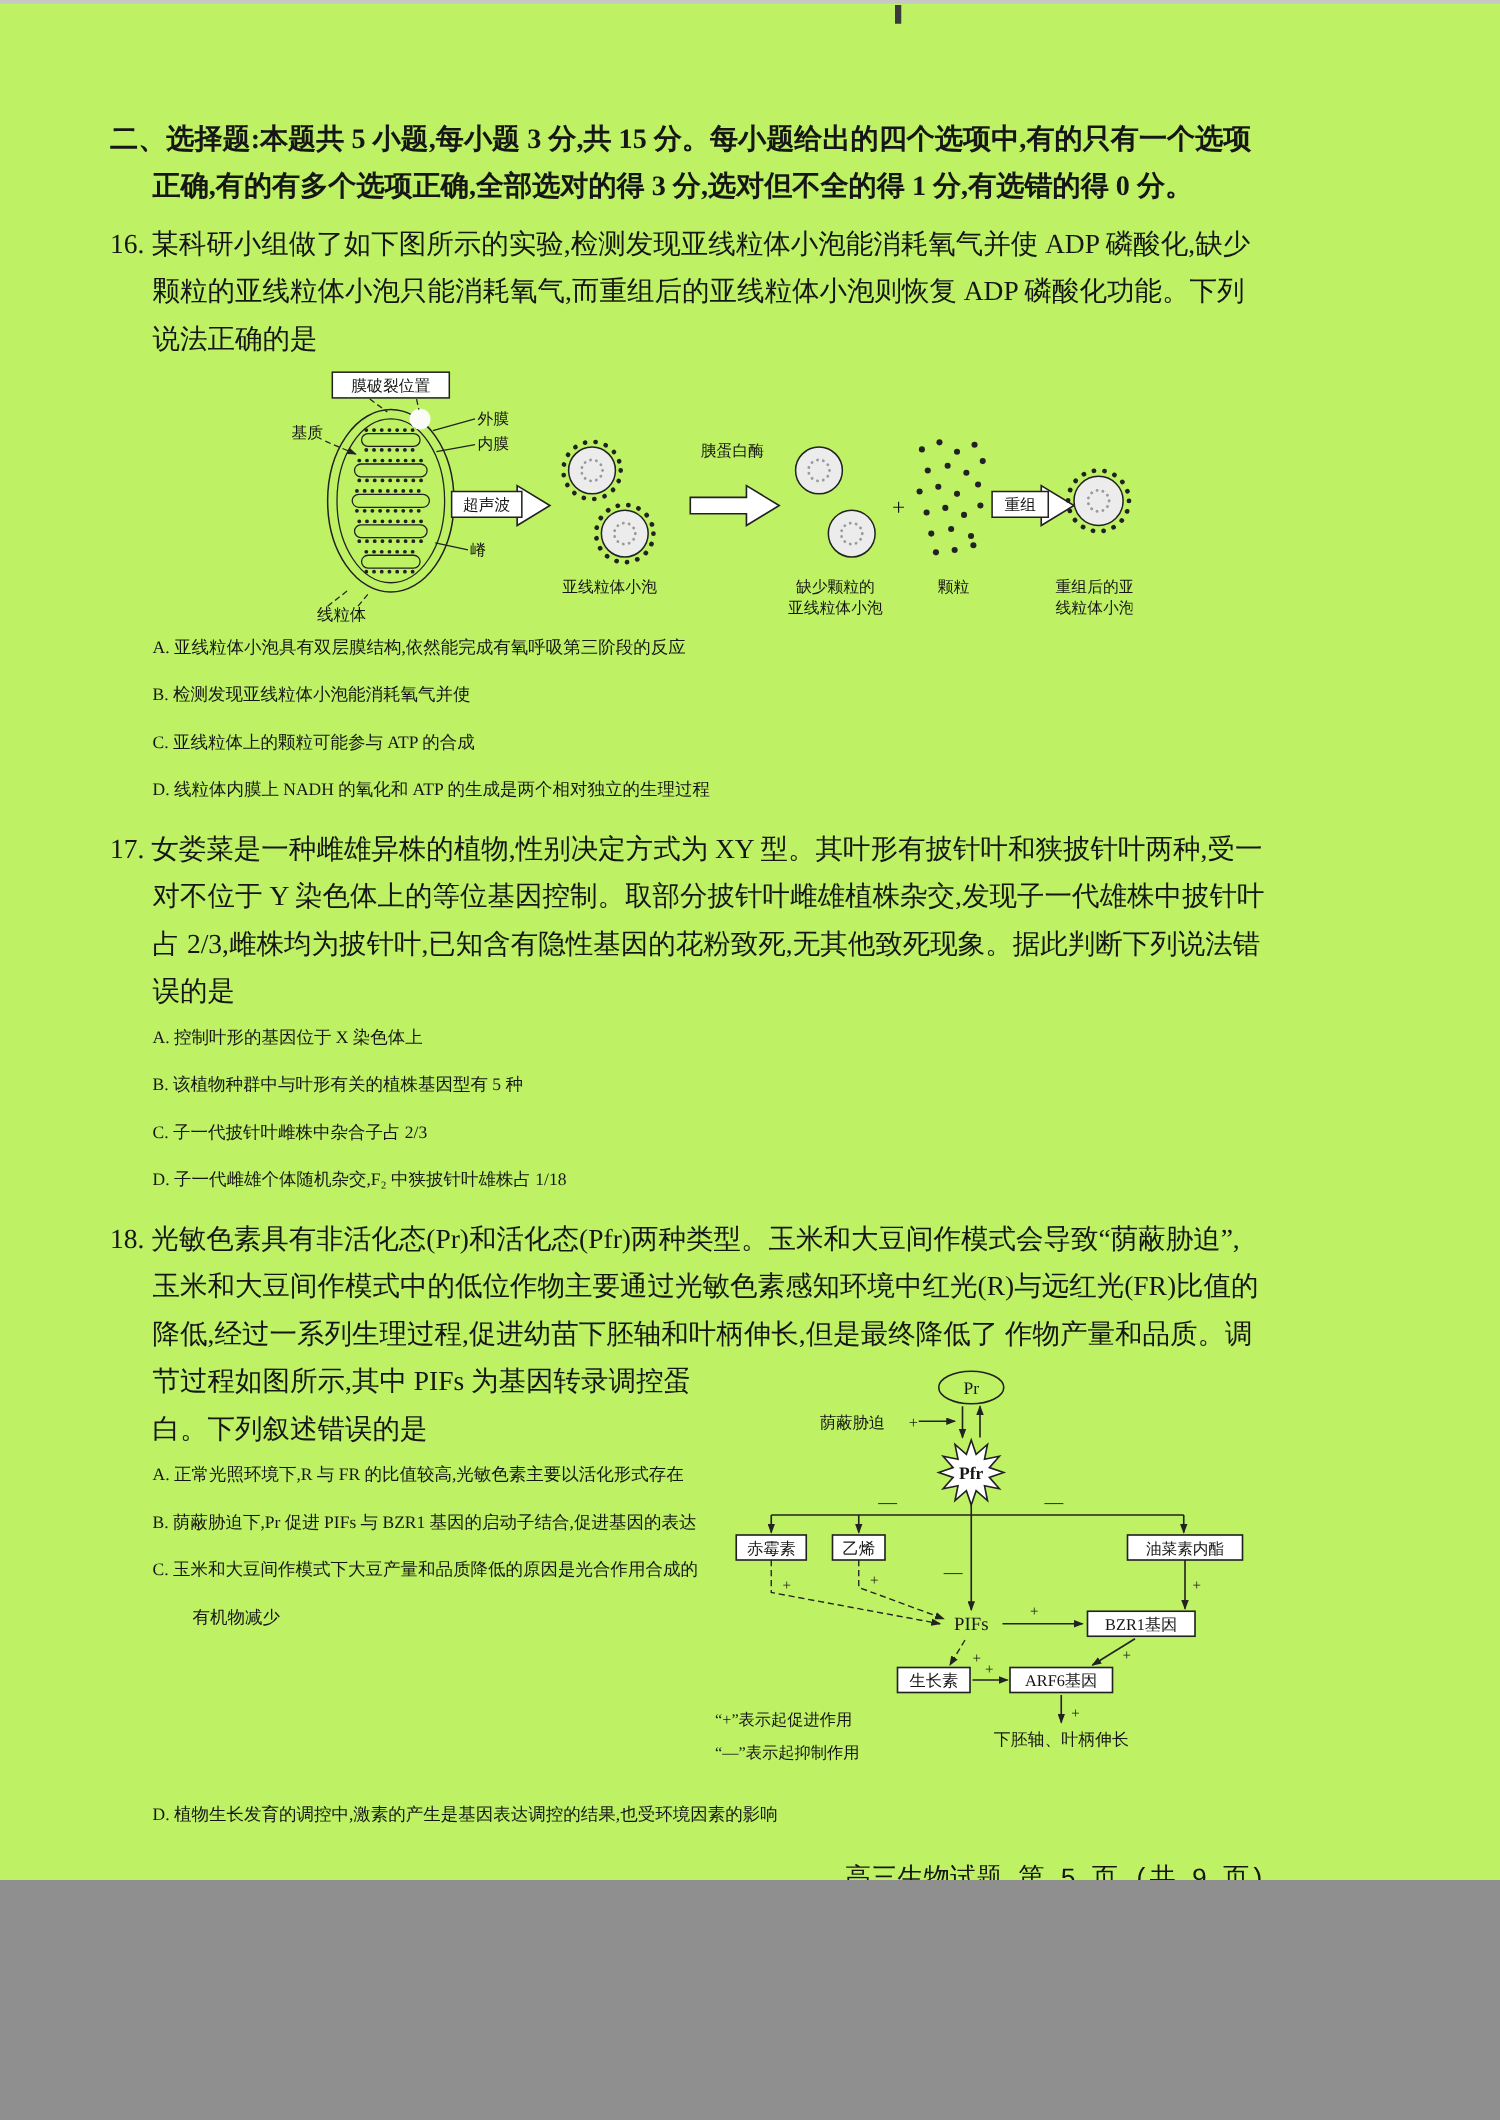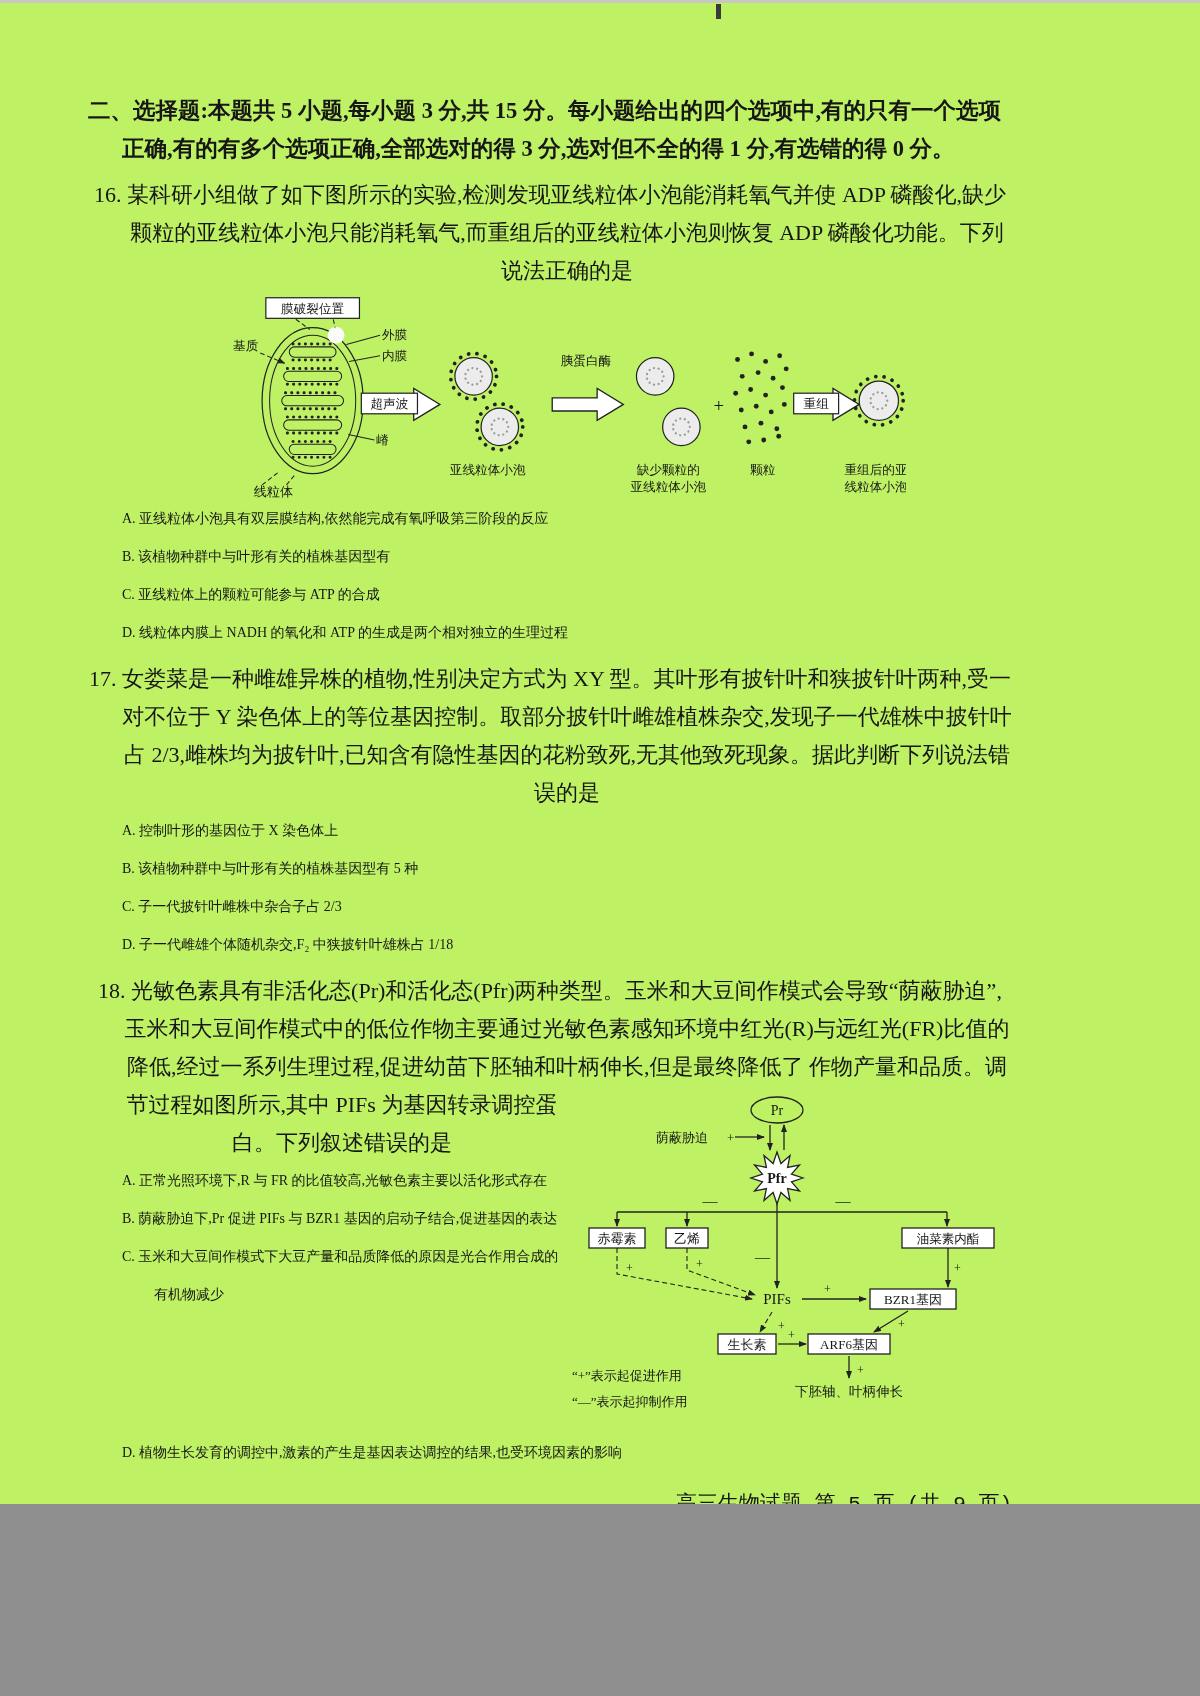--- a/index.html
+++ b/index.html
@@ -7,21 +7,21 @@
   body { background: #8f8f8f; }
   .page {
     width: 1200px; height: 1504px; margin: 0 auto; position: relative;
     background: #bef264; color: #161616; overflow: hidden;
     font-family: "Liberation Serif", serif;
     padding: 92px 188px 30px 88px;
   }
   .edge-top { position: absolute; top: 0; left: 0; width: 1200px; height: 3px; background: #c7c7c3; }
   .artifact { position: absolute; top: 4px; left: 716px; width: 5px; height: 15px; background: #3a3a3a; }
   .hdr { font-size: 22.5px; font-weight: bold; line-height: 38px; padding-left: 34px; text-indent: -34px; }
-  .stem { font-size: 22px; line-height: 38px; padding-left: 34px; text-indent: -34px; margin-top: 8px; text-align: center; }
+  .stem { font-size: 22px; line-height: 38px; padding-left: 34px; text-indent: -34px; margin-top: 8px; }
   .opt  { font-size: 14px; line-height: 38px; padding-left: 66px; text-indent: -32px; }
   .note { font-size: 20px; line-height: 28px; margin: 2px 0 4px 100px; }
   .fig16 { display: block; width: 730px; height: auto; margin: 4px 0 0 88px; }
   .fig18wrap { float: right; width: 440px; height: 340px; margin: 4px 0 4px 10px; text-decoration: underline; }
   .fig18wrap svg { display: block; }
   .clear { clear: both; }
   .footer { text-align: right; font-size: 21px; line-height: 30px; margin-top: 18px; font-family: Liberation Mono, monospace; }
   svg text { font-family: "Liberation Serif", serif; fill: #161616; }
   .ln   { stroke: #222; stroke-width: 1.3; fill: none; }
   .lnth { stroke: #222; stroke-width: 1.1; fill: none; }
@@ -170,21 +170,21 @@
       <g>
         <circle class="knobs" cx="751" cy="114" r="26"></circle>
         <circle class="vesicle" cx="751" cy="114" r="21"></circle>
         <circle class="stipple" cx="751" cy="114" r="9"></circle>
       </g>
       <text x="748" y="192" font-size="13.5" text-anchor="middle">重组后的亚</text>
       <text x="748" y="210" font-size="13.5" text-anchor="middle">线粒体小泡</text>
     </svg>
 
     <div class="opt">A. 亚线粒体小泡具有双层膜结构,依然能完成有氧呼吸第三阶段的反应</div>
-    <div class="opt">B. 该植物种群中与叶形有关的植株基因型有</div>
+    <div class="opt">B. 检测发现亚线粒体小泡能消耗氧气并使</div>
     <div class="opt">C. 亚线粒体上的颗粒可能参与 ATP 的合成</div>
     <div class="opt">D. 线粒体内膜上 NADH 的氧化和 ATP 的生成是两个相对独立的生理过程</div>
   </div>
 
   <div>
     <div class="stem">17. 女娄菜是一种雌雄异株的植物,性别决定方式为 XY 型。其叶形有披针叶和狭披针叶两种,受一对不位于 Y 染色体上的等位基因控制。取部分披针叶雌雄植株杂交,发现子一代雄株中披针叶占 2/3,雌株均为披针叶,已知含有隐性基因的花粉致死,无其他致死现象。据此判断下列说法错误的是</div>
     <div class="opt">A. 控制叶形的基因位于 X 染色体上</div>
     <div class="opt">B. 该植物种群中与叶形有关的植株基因型有 5 种</div>
     <div class="opt">C. 子一代披针叶雌株中杂合子占 2/3</div>
     <div class="opt">D. 子一代雌雄个体随机杂交,F₂ 中狭披针叶雄株占 1/18</div>

